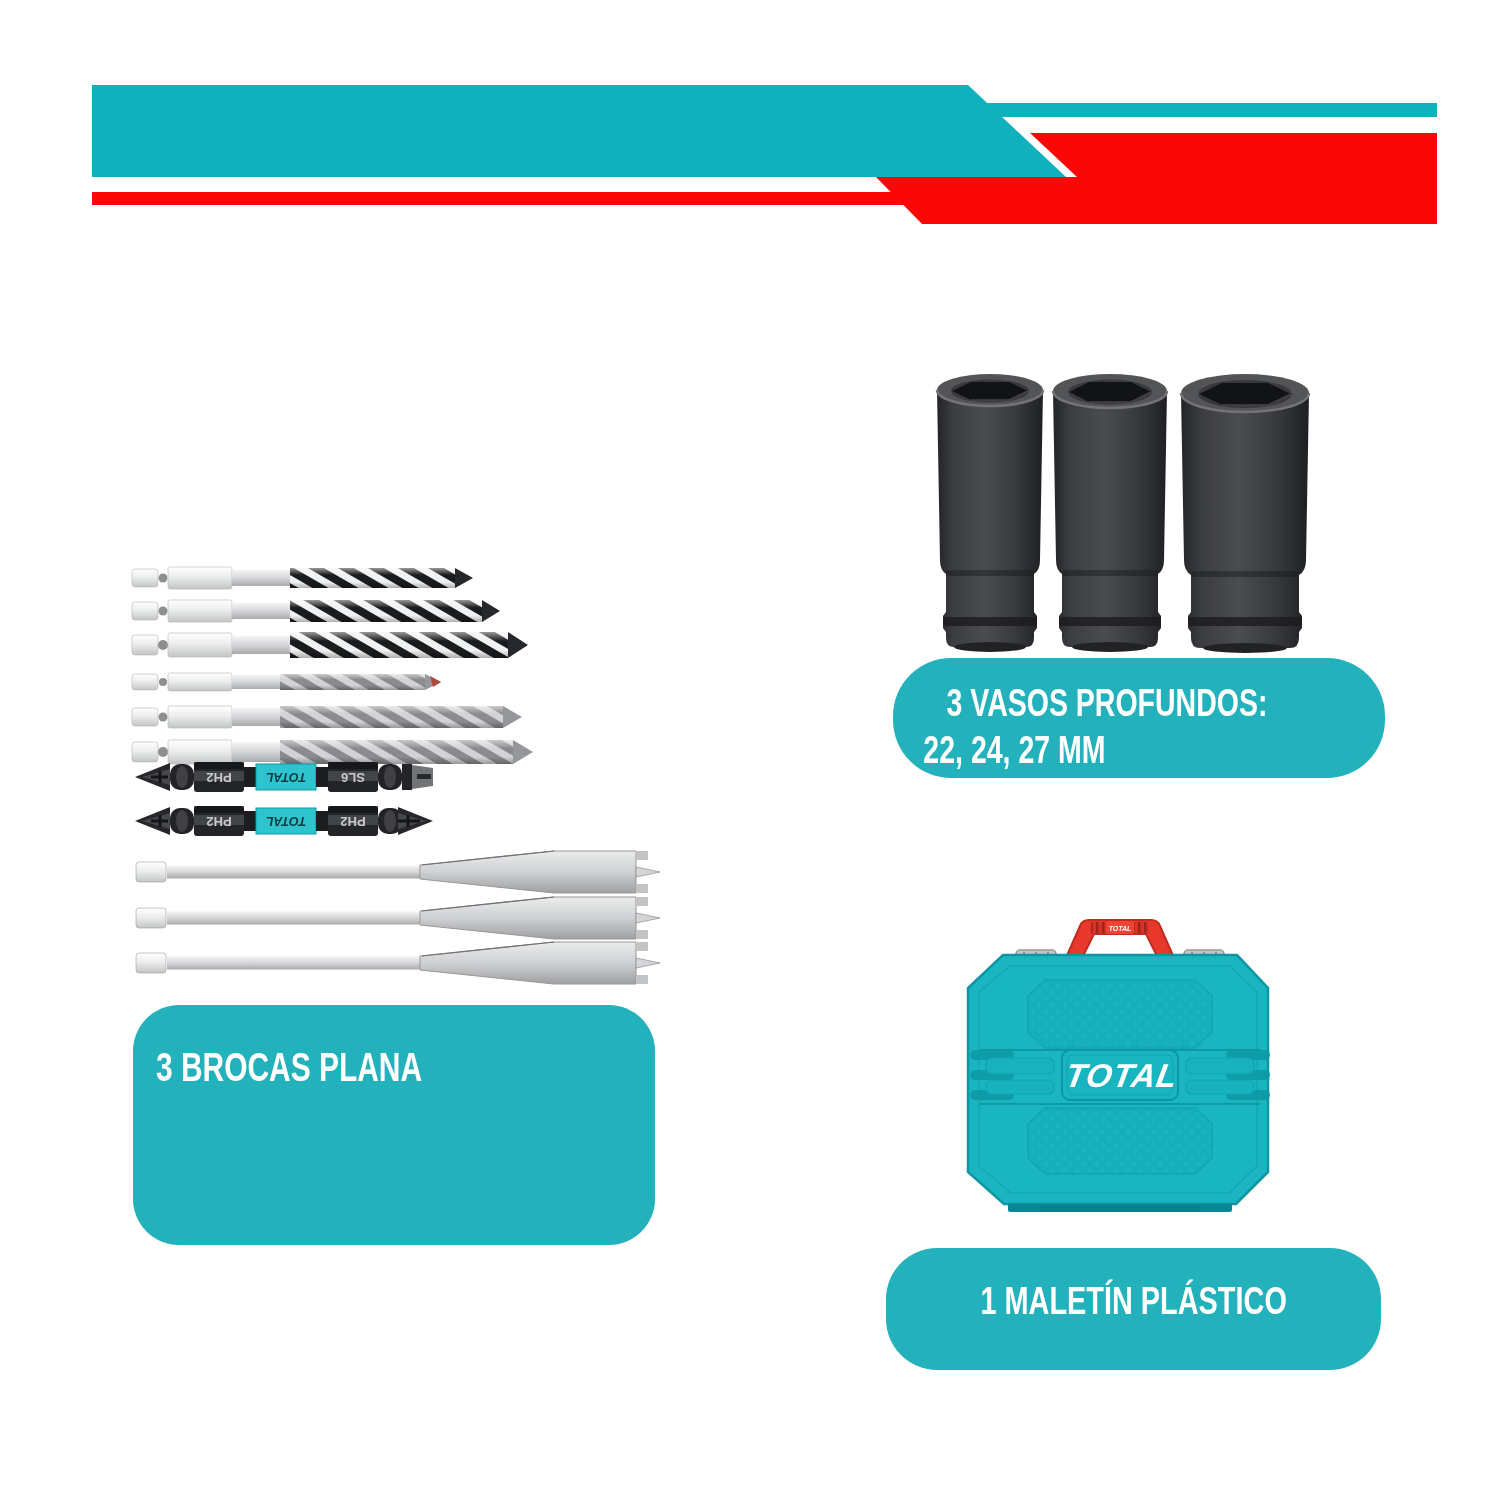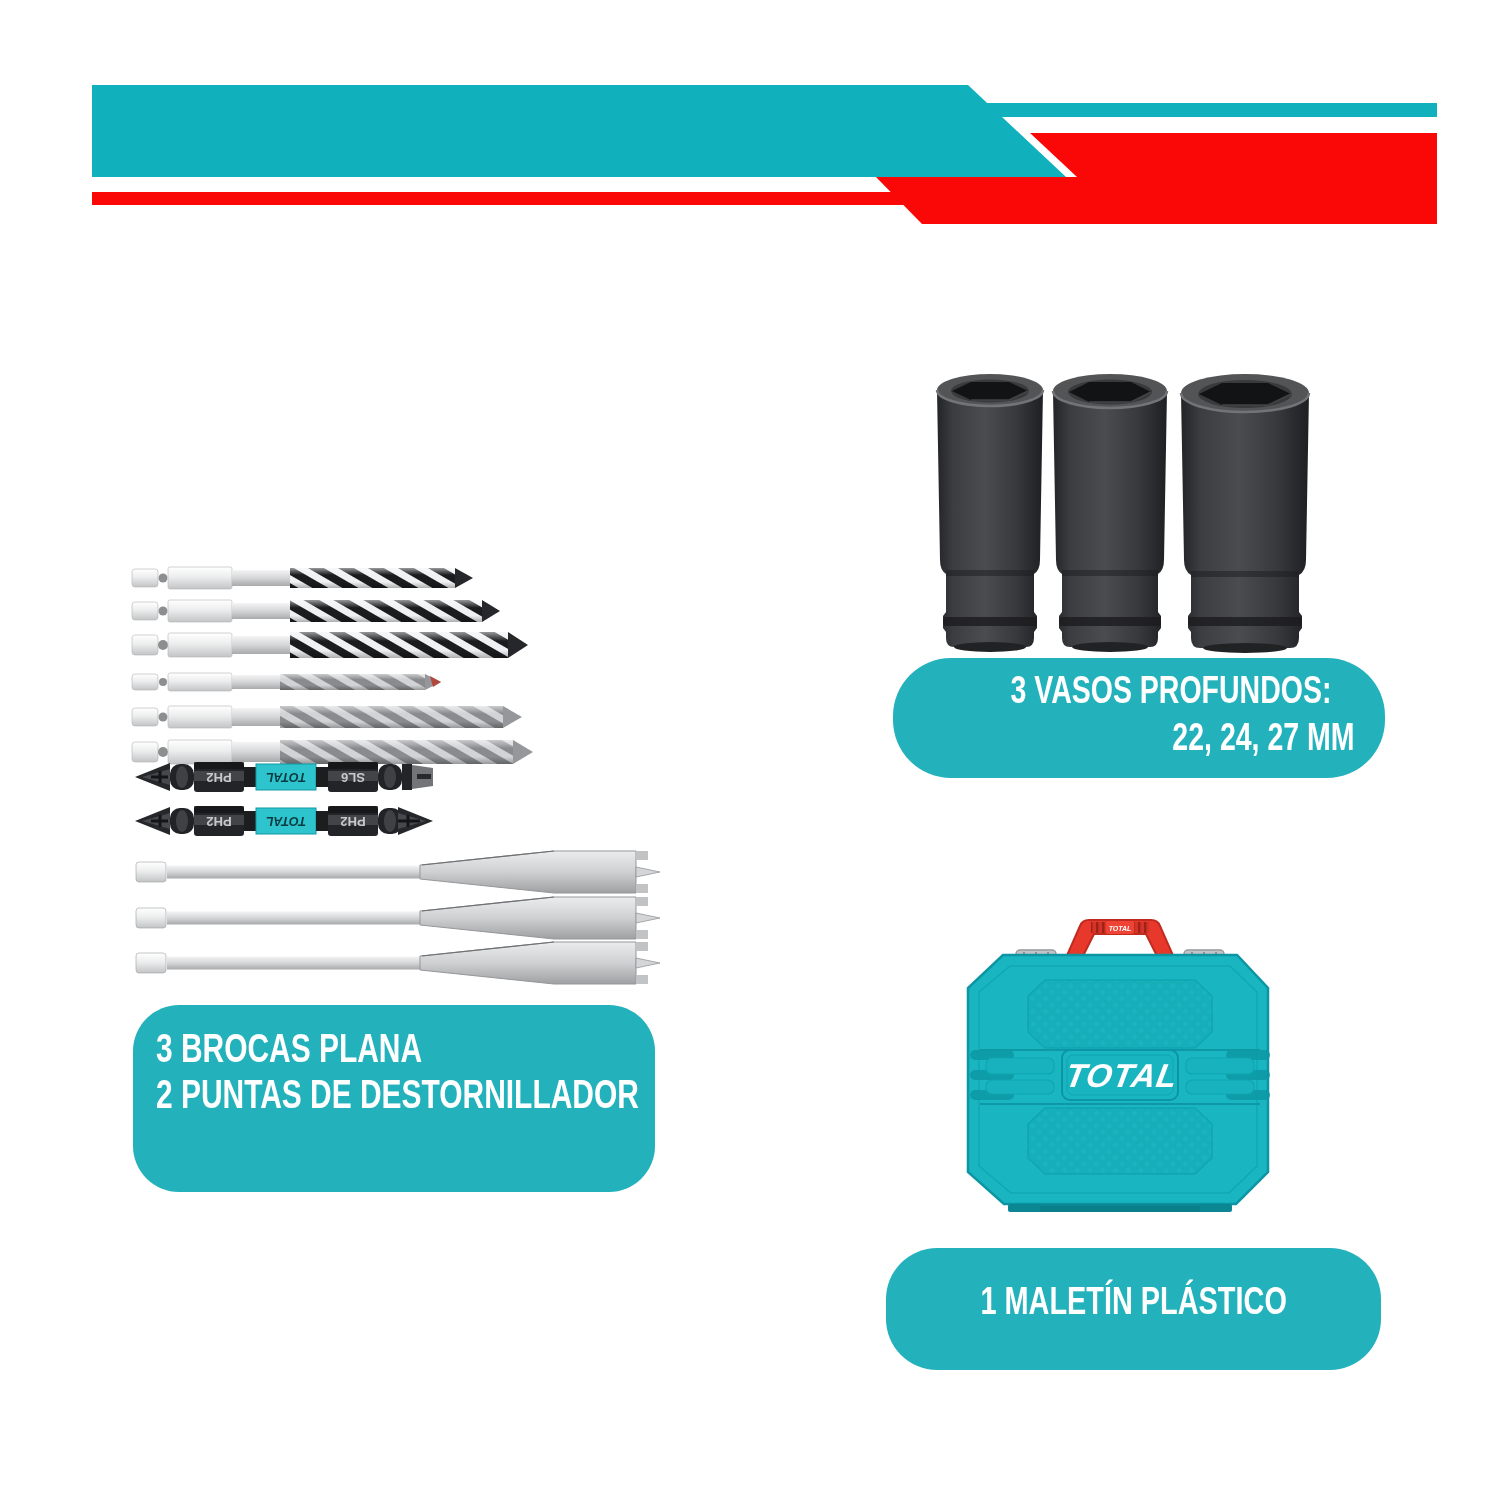--- a/index.html
+++ b/index.html
@@ -13,25 +13,25 @@
     position:absolute;left:92px;top:97px;width:890px;height:76px;
     text-align:center;color:#ffffff;font-weight:bold;font-size:62px;line-height:76px;
     letter-spacing:2px;white-space:nowrap;
   }
   #incluye-title>span{display:inline-block;transform:scaleX(.74);transform-origin:50% 50%;}
   
   .plate{position:absolute;background:#23b2bc;color:#fff;font-weight:bold;}
   .plate .ln{white-space:nowrap;}
   .plate .cond{display:inline-block;transform:scaleX(.73);transform-origin:0 50%;}
   .plate .condc{display:inline-block;transform:scaleX(.76);transform-origin:50% 50%;}
-  #bits-plate{left:133px;top:1005px;width:522px;height:187px;border-radius:46px;
-    padding-top:20px;padding-left:23px;box-sizing:border-box;font-size:41px;}
+  #bits-plate{left:133px;top:1005px;width:522px;height:240px;border-radius:46px;
+    padding-top:39px;padding-left:23px;box-sizing:border-box;font-size:41px;}
   #bits-plate .ln{line-height:46px;}
   #sockets-plate{left:893px;top:658px;width:492px;height:120px;border-radius:58px;
-    text-align:right;padding-top:9px;box-sizing:border-box;font-size:38px;}
+    text-align:left;padding-top:22px;box-sizing:border-box;font-size:38px;}
   #sockets-plate .ln{line-height:47px;}
   #sockets-plate .condc{transform:scaleX(.75);}
   #case-plate{left:886px;top:1248px;width:495px;height:122px;border-radius:51px;
     text-align:center;font-size:38px;}
   #case-plate .ln{line-height:106px;}
   svg text{font-family:"Liberation Sans","DejaVu Sans",sans-serif;}
 </style>
 </head>
 <body>
 
@@ -330,21 +330,20 @@
         <text x="0" y="0" text-anchor="middle" font-size="33" font-weight="bold" font-style="italic" fill="#ffffff" letter-spacing="1">TOTAL</text>
       </g>
 
       <rect x="58" y="304" width="224" height="8" rx="2" fill="#0b8793"></rect>
       <rect x="90" y="306" width="160" height="6" fill="#0a7e8a"></rect>
     </g>
   </svg>
 
   <div id="bits-plate" class="plate">
     <div class="ln"><span class="cond">3 BROCAS PLANA</span></div>
-    <div class="ln"><span class="cond">2 PUNTAS DE DESTORNILLADOR</span></div>
   </div>
 
   <div id="sockets-plate" class="plate">
     <div class="ln"><span class="condc">3 VASOS PROFUNDOS:</span></div>
     <div class="ln"><span class="condc">22, 24, 27 MM</span></div>
   </div>
 
   <div id="case-plate" class="plate">
     <div class="ln"><span class="condc">1 MALETÍN PLÁSTICO</span></div>
   </div>

